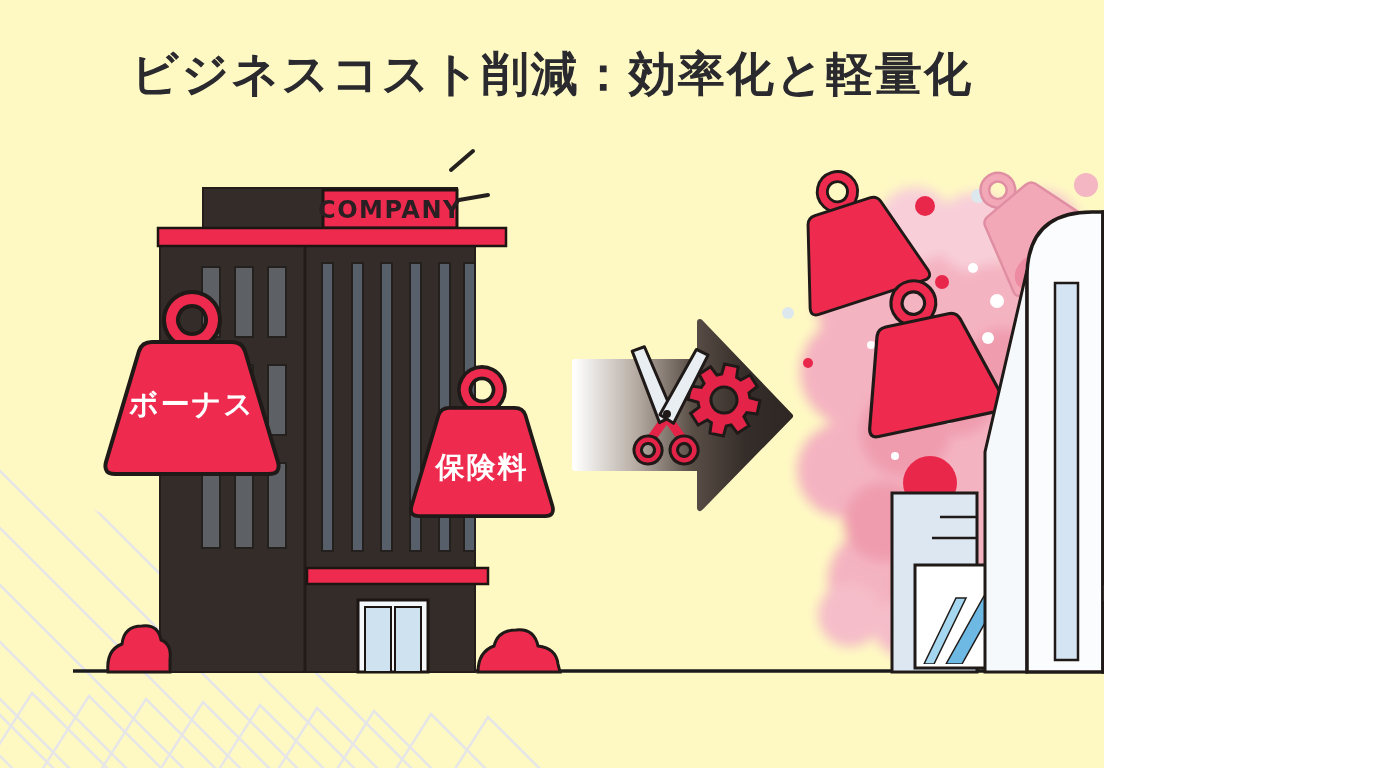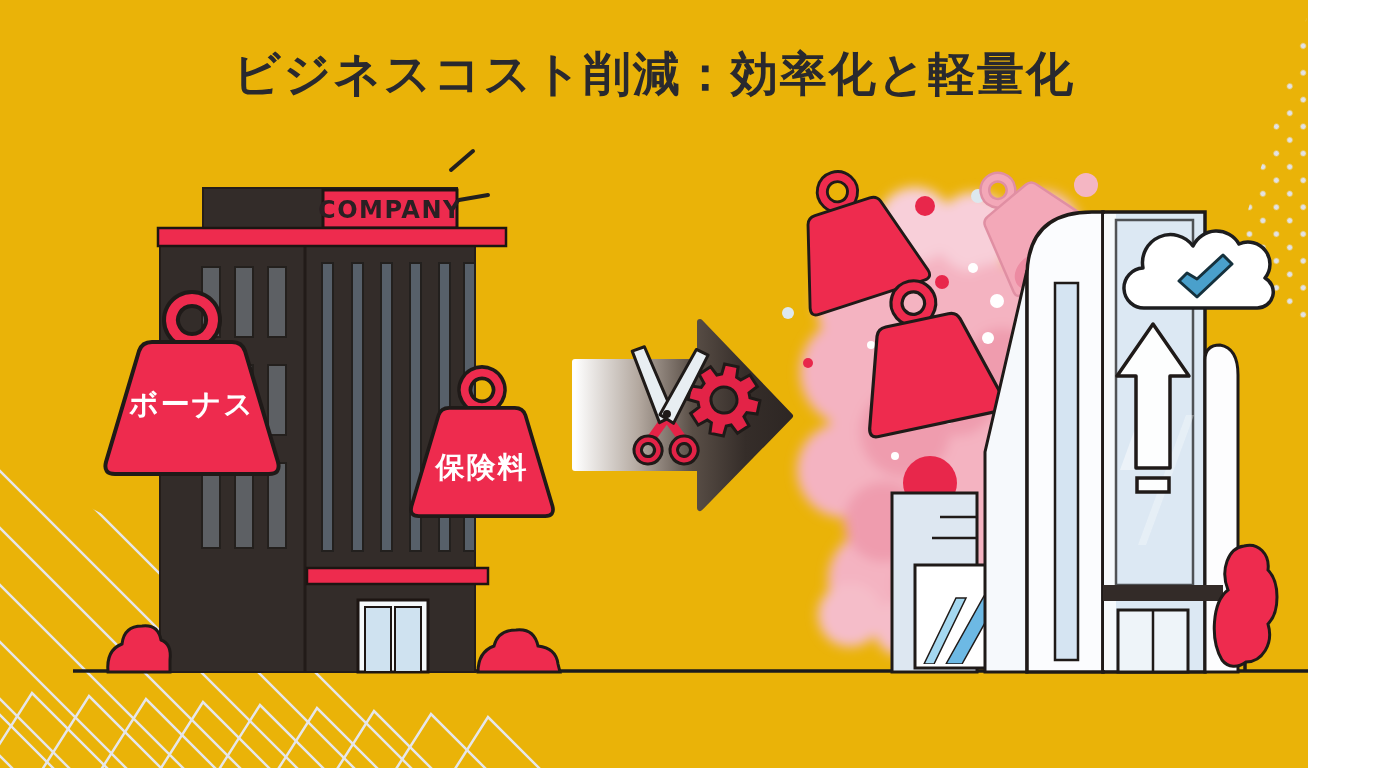--- a/index.html
+++ b/index.html
@@ -1,16 +1,16 @@
 <!DOCTYPE html>
 <html><head>
 <meta charset="utf-8">
 <style>
   html,body{margin:0;padding:0;background:#ffffff;}
-  .stage{position:relative;width:1308px;height:768px;background:#eab308;overflow:hidden;
+  .stage{position:relative;width:1104px;height:768px;background:#fef9c3;overflow:hidden;
          font-family:"DejaVu Sans",sans-serif;}
   .title{position:absolute;top:48px;left:0;width:100%;text-align:center;
          font-size:47px;font-weight:800;color:#29292e;letter-spacing:2px;line-height:1.1;}
   svg{position:absolute;top:0;left:0;}
   svg text{font-family:"DejaVu Sans",sans-serif;}
   .wlabel{font-size:29px;font-weight:700;fill:#ffffff;letter-spacing:2px;}
   .signtext{font-size:24px;font-weight:800;fill:#2a2023;letter-spacing:1.5px;}
 </style>
 </head>
 <body>

